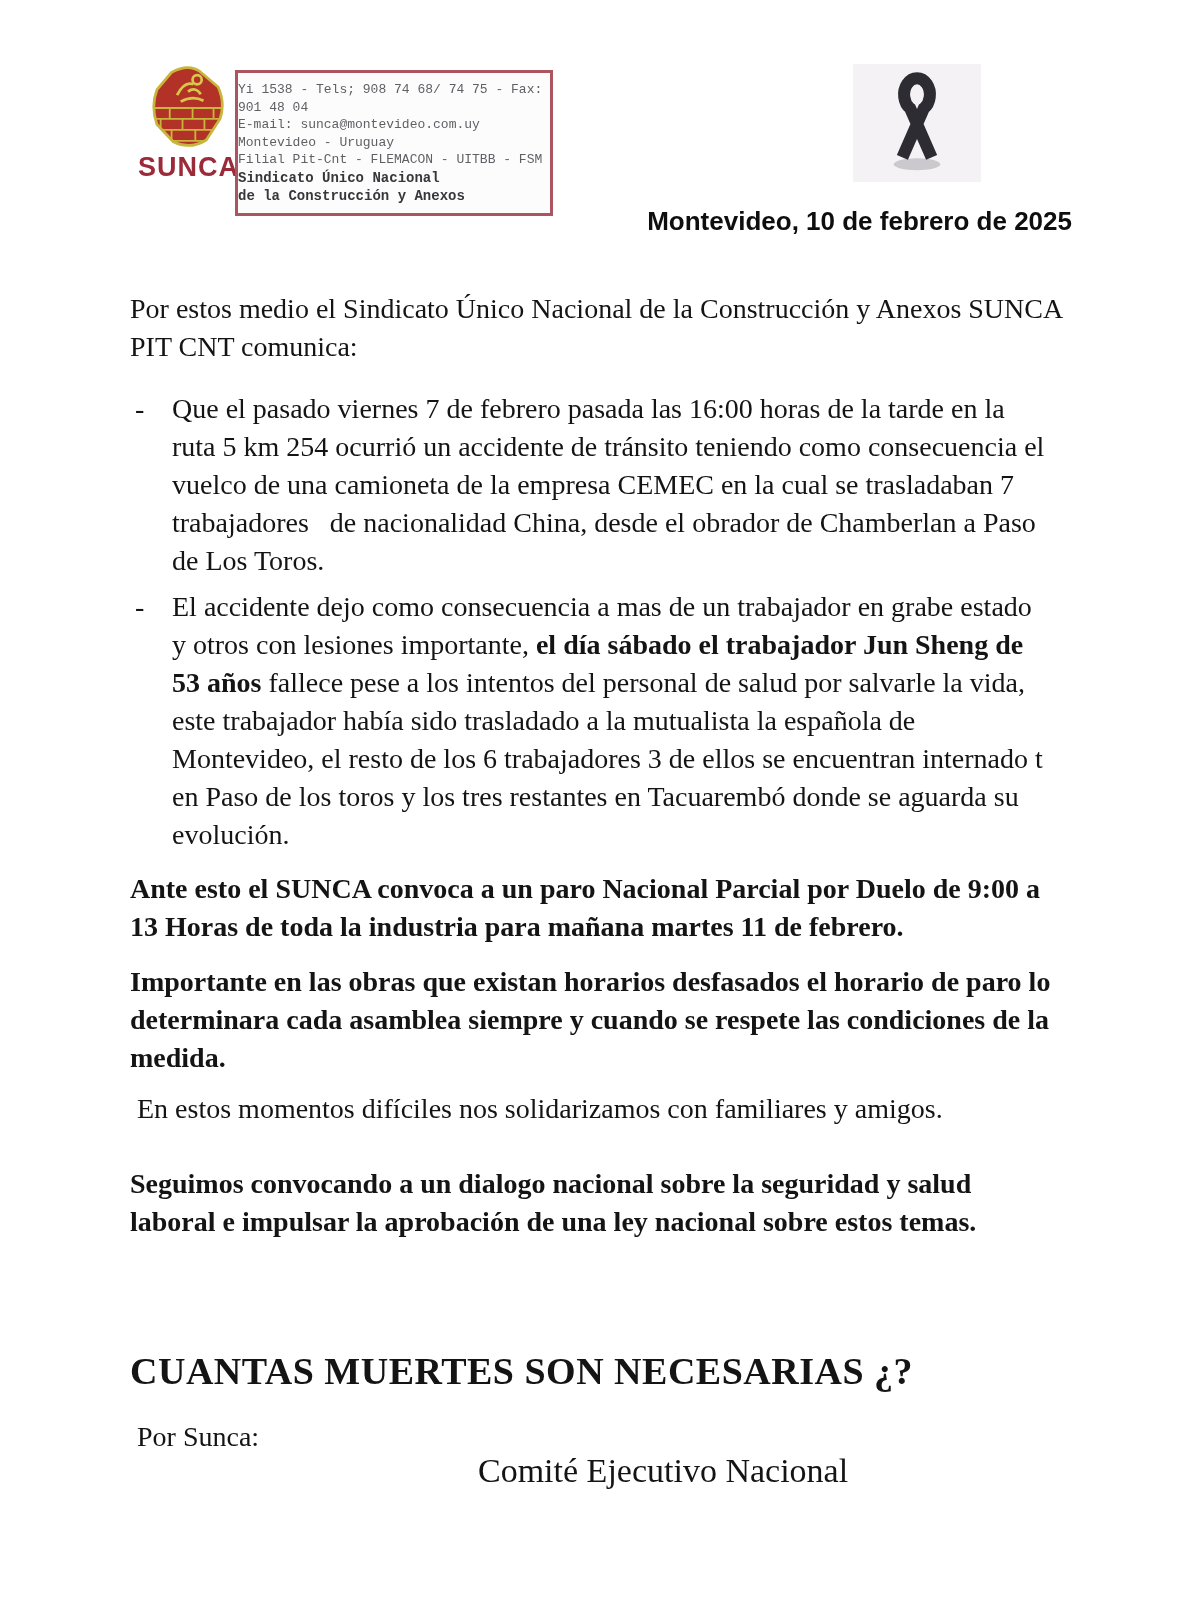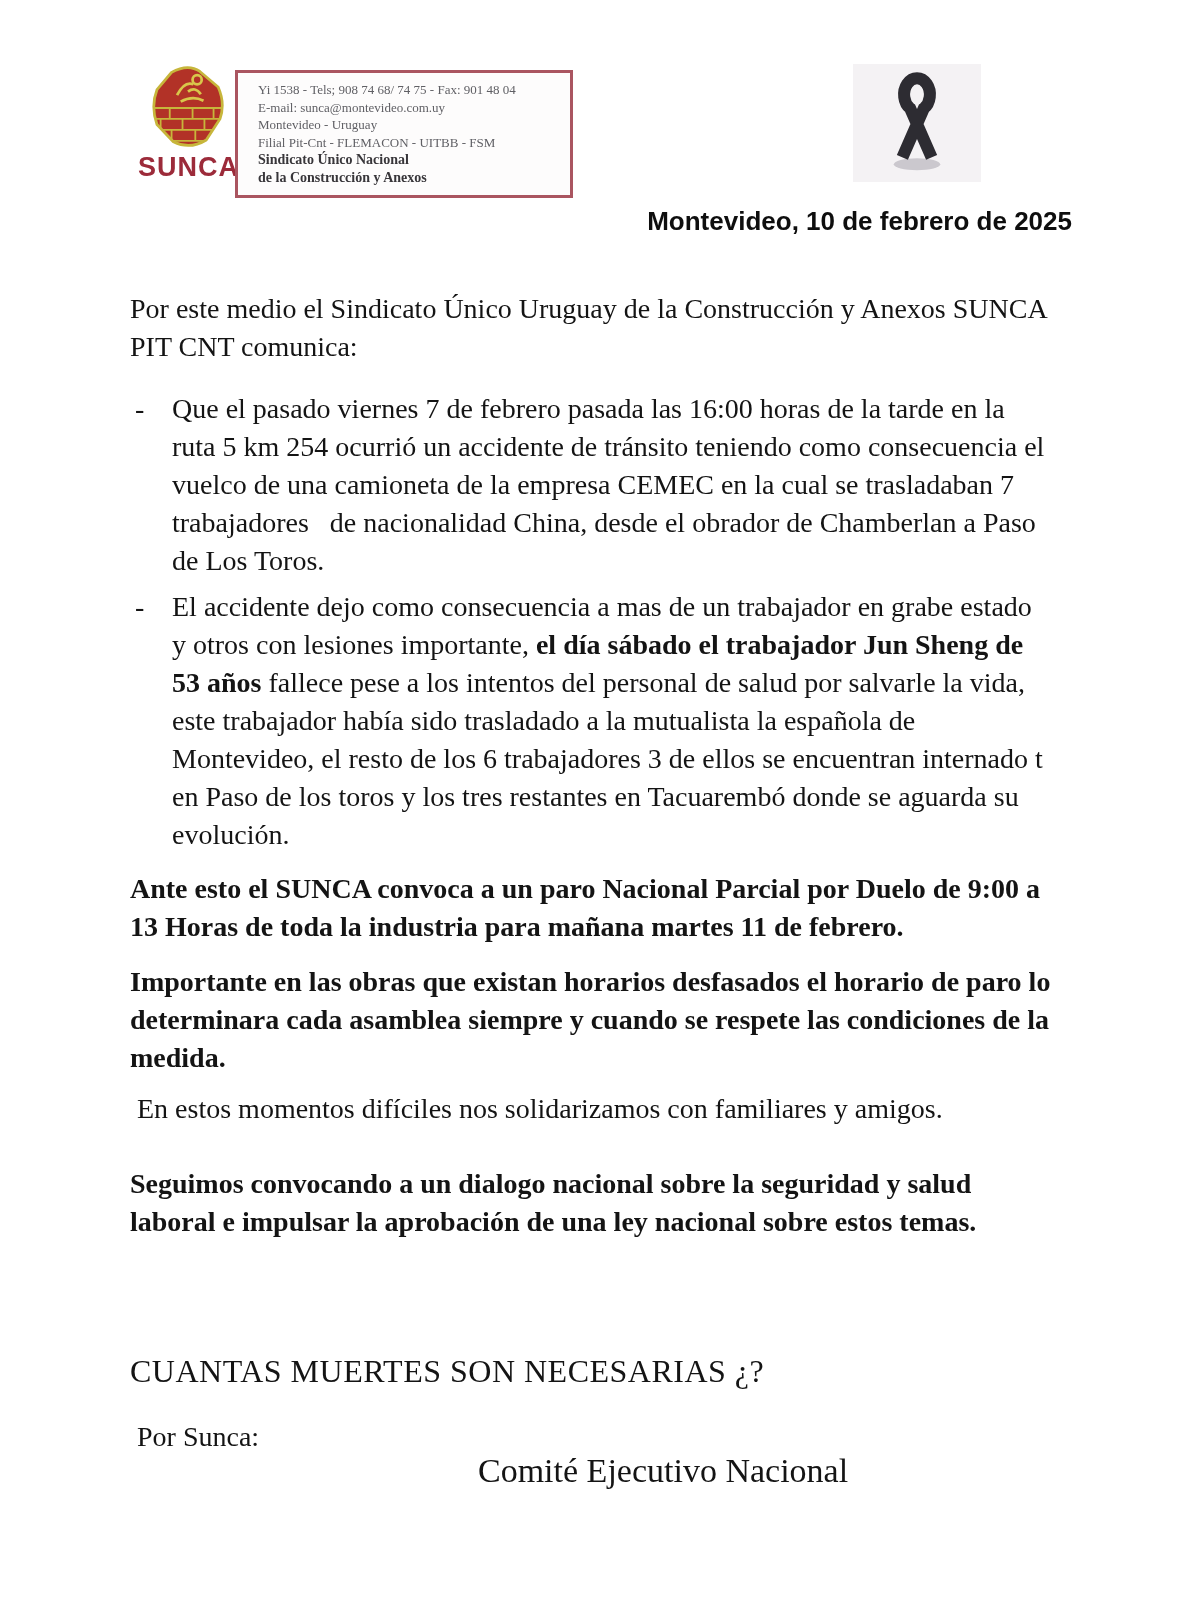--- a/index.html
+++ b/index.html
@@ -19,22 +19,22 @@
   .logo-wordmark {
     display: block; margin-top: 2px;
     font-family: "Liberation Sans", sans-serif;
     font-weight: bold; font-size: 27px; letter-spacing: 1px;
     color: #9c2b3a;
   }
   .contact-box {
     position: absolute; left: 235px; top: 70px; width: 312px;
     border: 3px solid #aa5560;
     background: #fdfcfc;
-    padding: 8px 0 8px 20px;
-    font-family: Liberation Serif, serif;
+    padding: 8px 0 8px 0;
+    font-family: Liberation Mono, monospace;
     font-size: 13px; line-height: 17.5px;
     color: #5f5f64;
   }
   .contact-box .org-line {
     font-weight: bold; font-size: 14px; color: #38363a; line-height: 18px;
   }
   .ribbon-box {
     position: absolute; left: 853px; top: 64px; width: 128px; height: 118px;
     background: #f4f2f4;
     display: flex; align-items: center; justify-content: center;
@@ -49,21 +49,21 @@
   
   .para {
     position: absolute; left: 130px;
     font-size: 28px; line-height: 38px;
     white-space: pre;
     color: #141414;
   }
   .para.bold { font-weight: bold; }
   .bullet { display: flex; }
   .bullet .dash { width: 37px; flex: 0 0 37px; }
-  .caps { font-weight: normal; font-size: 32px; letter-spacing: 0.5px; }
+  .caps { font-weight: bold; font-size: 38px; letter-spacing: 0.5px; }
   .sign-committee { left: 478px; font-size: 34px; }
 </style>
 </head>
 <body>
 
 <div class="page">
 
   <div class="logo-group">
     <svg class="logo-emblem" width="92" height="84" viewBox="0 0 100 92" aria-hidden="true">
       <defs>
@@ -95,21 +95,21 @@
 
   <div class="ribbon-box">
     <svg width="86" height="104" viewBox="0 0 100 120" aria-hidden="true">
       <ellipse cx="50" cy="108" rx="27" ry="7" fill="#cbc8ce"></ellipse>
       <path d="M33,100 L58,43 A15,19 0 1 0 42,43 L67,100" fill="none" stroke="#2d2c32" stroke-width="14"></path>
     </svg>
   </div>
 
   <div class="date-line">Montevideo, 10 de febrero de 2025</div>
 
-  <div class="para" style="top:290px">Por este medio el Sindicato Único Uruguay de la Construcción y Anexos SUNCA
+  <div class="para" style="top:290px">Por estos medio el Sindicato Único Nacional de la Construcción y Anexos SUNCA
 PIT CNT comunica:</div>
 
   <div class="para bullet" style="top:390px; left:135px">
     <span class="dash">-</span>
     <span>Que el pasado viernes 7 de febrero pasada las 16:00 horas de la tarde en la
 ruta 5 km 254 ocurrió un accidente de tránsito teniendo como consecuencia el
 vuelco de una camioneta de la empresa CEMEC en la cual se trasladaban 7
 trabajadores   de nacionalidad China, desde el obrador de Chamberlan a Paso
 de Los Toros.</span>
   </div>

